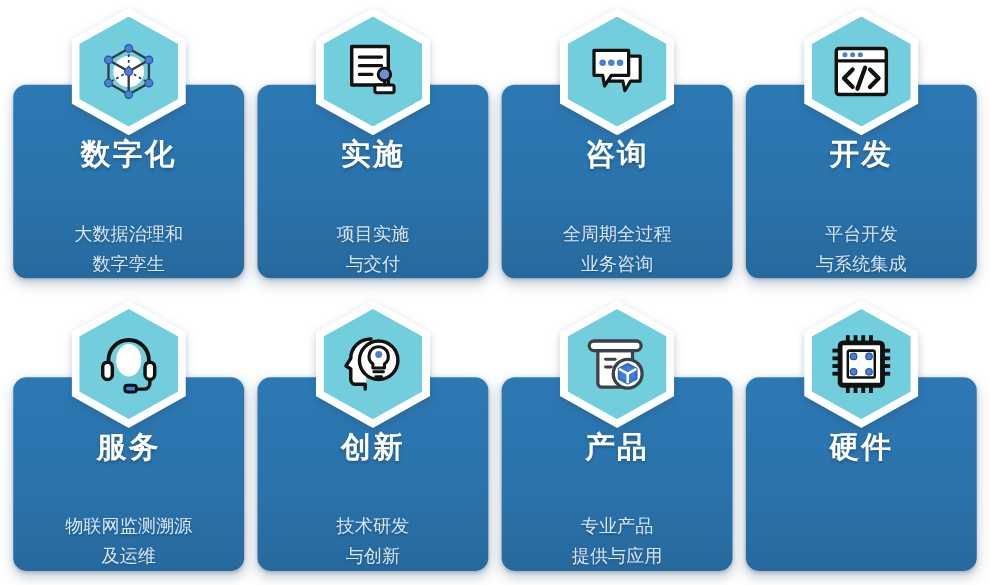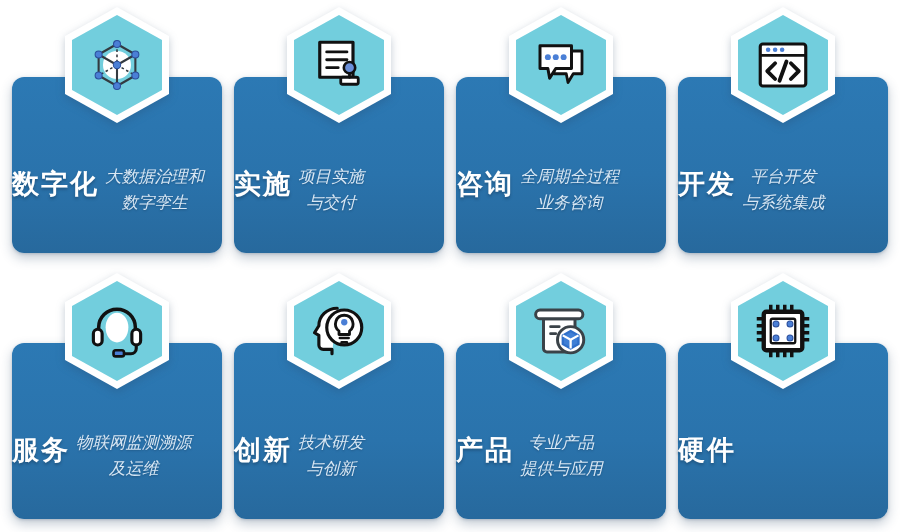--- a/index.html
+++ b/index.html
@@ -34,23 +34,23 @@
 
   .card {
     position: relative;
     flex: 1 1 0;
     height: 176px;
     background: linear-gradient(180deg, #2c79b4 0%, #2a73ac 55%, #27699d 100%);
     border-radius: 12px;
     box-shadow: 0 5px 12px rgba(40, 70, 100, 0.28),
                 0 1px 3px rgba(40, 70, 100, 0.22);
     display: flex;
-    flex-direction: row;
+    flex-direction: column;
     align-items: center;
-    justify-content: flex-start;
+    justify-content: space-between;
     padding-top: 48px;
     box-sizing: border-box;
   }
 
   
   .hex-wrap {
     position: absolute;
     top: -70px;
     left: 50%;
     transform: translateX(-50%);
@@ -100,21 +100,21 @@
     text-align: center;
   }
   .card-desc {
     color: #d8e7f4;
     font-size: 16.5px;
     line-height: 1.6;
     text-align: center;
     text-shadow: 0 1px 2px rgba(20, 50, 80, 0.40);
     padding: 0 6px;
   }
-  .card-desc .line { display: block; white-space: nowrap; font-style: italic; }
+  .card-desc .line { display: block; white-space: nowrap; }
 </style>
 </head>
 <body>
 
 <div id="board">
 
   <div class="row row-top">
 
     <div class="card">
       <div class="hex-wrap">

